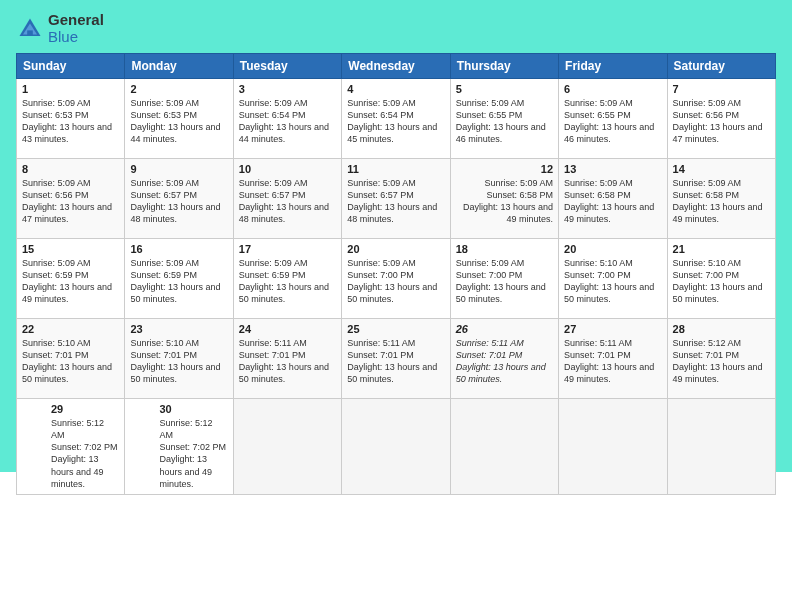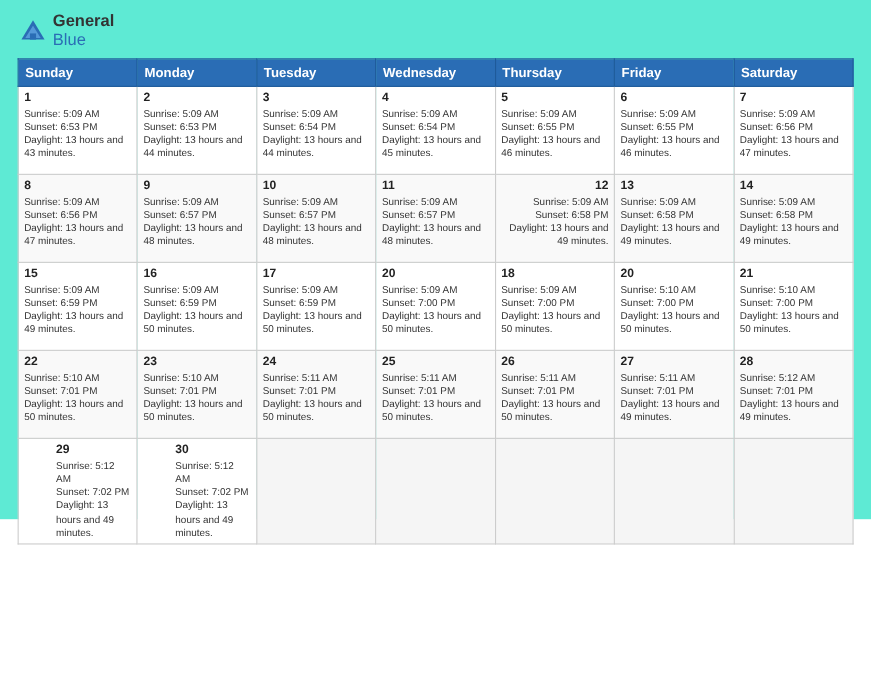--- a/index.html
+++ b/index.html
@@ -228,21 +228,21 @@
             <div class="day-info">Sunrise: 5:10 AM<br>Sunset: 7:01 PM<br>Daylight: 13 hours and 50 minutes.</div>
           </td>
           <td style="background: rgb(249, 249, 249);">
             <span class="day-num">24</span>
             <div class="day-info">Sunrise: 5:11 AM<br>Sunset: 7:01 PM<br>Daylight: 13 hours and 50 minutes.</div>
           </td>
           <td style="background: rgb(249, 249, 249);">
             <span class="day-num">25</span>
             <div class="day-info">Sunrise: 5:11 AM<br>Sunset: 7:01 PM<br>Daylight: 13 hours and 50 minutes.</div>
           </td>
-          <td style="background: rgb(249, 249, 249);">
+          <td style="background: rgb(249, 249, 249); font-style: italic;">
             <span class="day-num">26</span>
             <div class="day-info">Sunrise: 5:11 AM<br>Sunset: 7:01 PM<br>Daylight: 13 hours and 50 minutes.</div>
           </td>
           <td style="background: rgb(249, 249, 249);">
             <span class="day-num">27</span>
             <div class="day-info">Sunrise: 5:11 AM<br>Sunset: 7:01 PM<br>Daylight: 13 hours and 49 minutes.</div>
           </td>
           <td style="background: rgb(249, 249, 249);">
             <span class="day-num">28</span>
             <div class="day-info">Sunrise: 5:12 AM<br>Sunset: 7:01 PM<br>Daylight: 13 hours and 49 minutes.</div>

